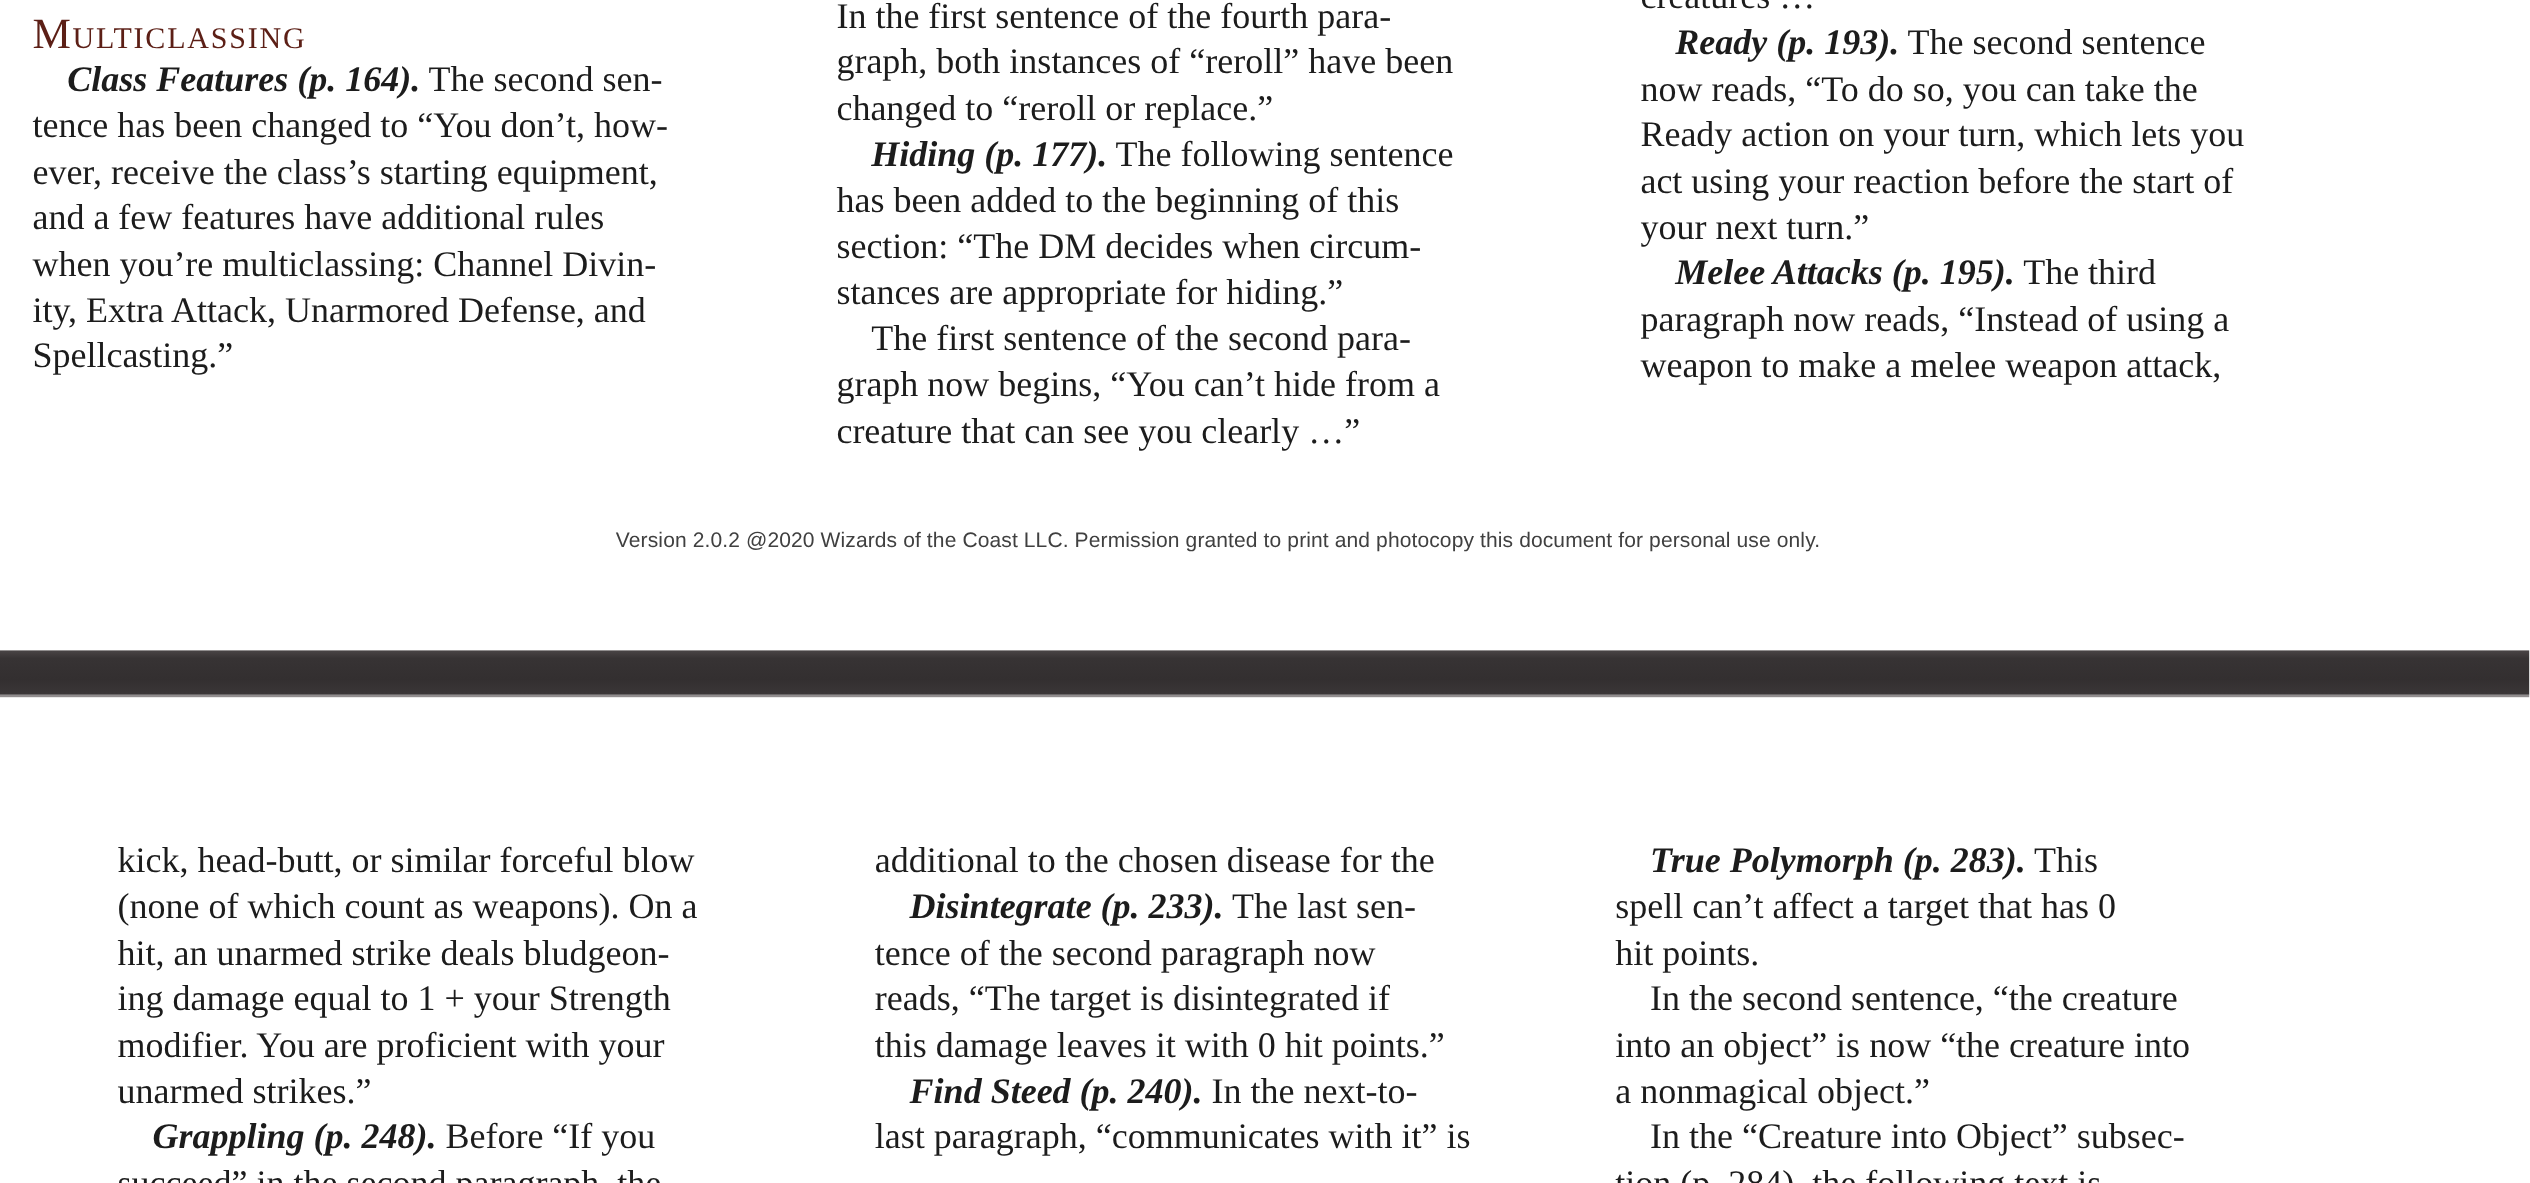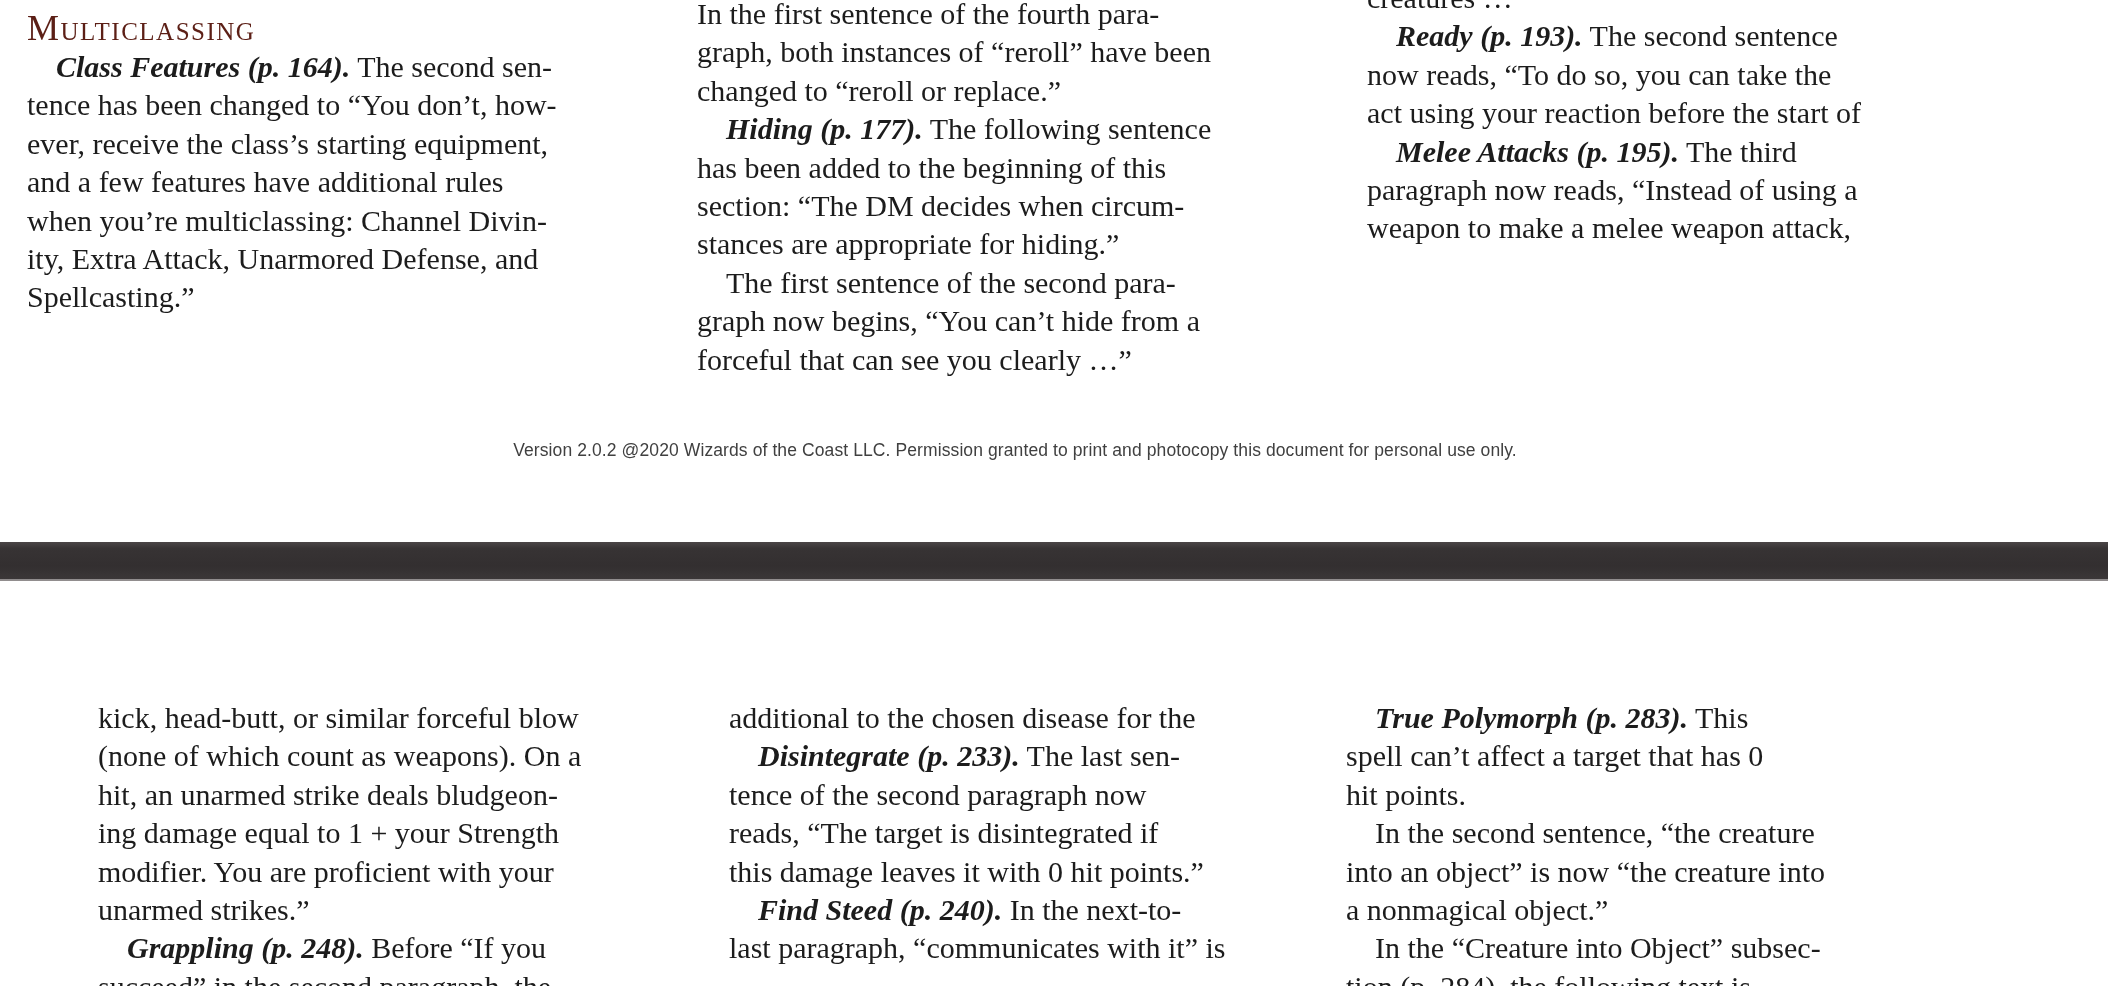--- a/index.html
+++ b/index.html
@@ -80,27 +80,29 @@
     <div class="column" id="top-col-2">
         <div class="line"><span>In the first sentence of the fourth para-</span></div>
         <div class="line"><span>graph, both instances of “reroll” have been</span></div>
         <div class="line"><span>changed to “reroll or replace.”</span></div>
         <div class="line indent"><span class="entry-lead">Hiding (p. 177).</span><span> The following sentence</span></div>
         <div class="line"><span>has been added to the beginning of this</span></div>
         <div class="line"><span>section: “The DM decides when circum-</span></div>
         <div class="line"><span>stances are appropriate for hiding.”</span></div>
         <div class="line indent"><span>The first sentence of the second para-</span></div>
         <div class="line"><span>graph now begins, “You can’t hide from a</span></div>
-        <div class="line"><span>forceful that can see you clearly …”</span></div>
+        <div class="line"><span>creature that can see you clearly …”</span></div>
       </div>
     <div class="column" id="top-col-3">
         <div class="line"><span>creatures …</span></div>
         <div class="line indent"><span class="entry-lead">Ready (p. 193).</span><span> The second sentence</span></div>
         <div class="line"><span>now reads, “To do so, you can take the</span></div>
+        <div class="line"><span>Ready action on your turn, which lets you</span></div>
         <div class="line"><span>act using your reaction before the start of</span></div>
+        <div class="line"><span>your next turn.”</span></div>
         <div class="line indent"><span class="entry-lead">Melee Attacks (p. 195).</span><span> The third</span></div>
         <div class="line"><span>paragraph now reads, “Instead of using a</span></div>
         <div class="line"><span>weapon to make a melee weapon attack,</span></div>
       </div>
     <div class="footer">Version 2.0.2 @2020 Wizards of the Coast LLC. Permission granted to print and photocopy this document for personal use only.</div>
   </div>
 
   <div class="separator-bar"></div>
 
   <div>

